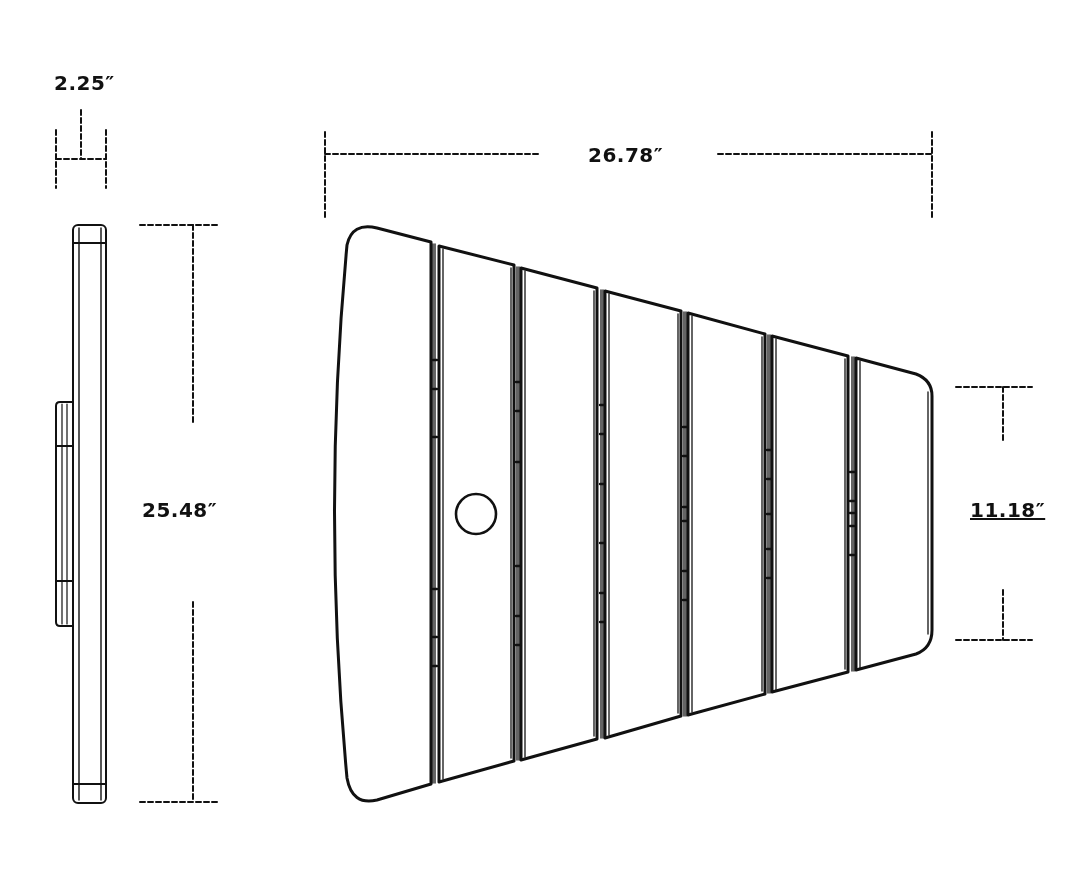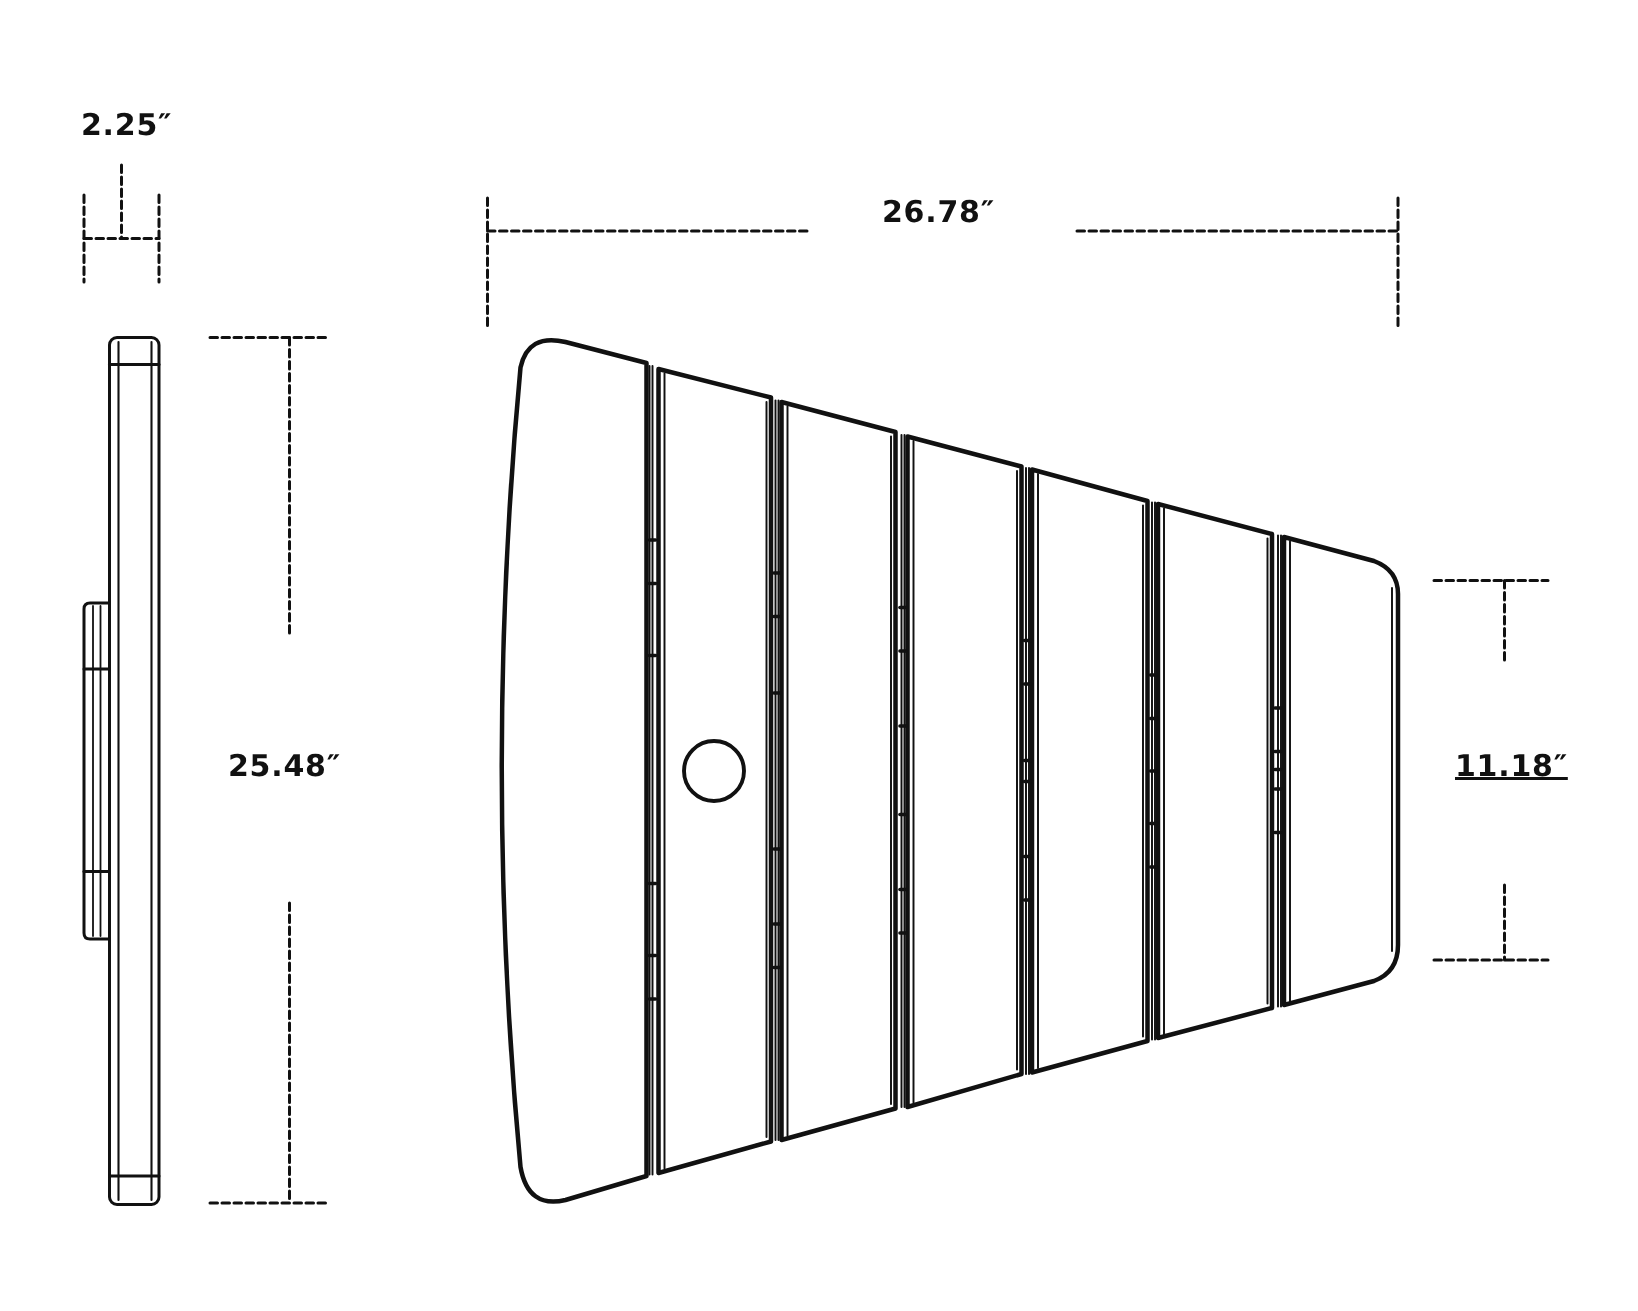--- a/index.html
+++ b/index.html
@@ -146,15 +146,15 @@
         <line x1="850" y1="526" x2="854" y2="526"></line>
         <line x1="850" y1="555" x2="854" y2="555"></line>
       </g>
 
       <circle cx="476" cy="514" r="20" stroke-width="2.6"></circle>
     </g>
   </g>
 </svg>
 
 <div class="dim-label" style="left:54px; top:71px;">2.25″</div>
-<div class="dim-label" style="left:152px; top:498px;">25.48″</div>
-<div class="dim-label" style="left:588px; top:129px;">26.78″</div>
+<div class="dim-label" style="left:142px; top:498px;">25.48″</div>
+<div class="dim-label" style="left:588px; top:143px;">26.78″</div>
 <div class="dim-label" style="left:970px; top:498px;text-decoration:underline;">11.18″</div>
 
 </body></html>

